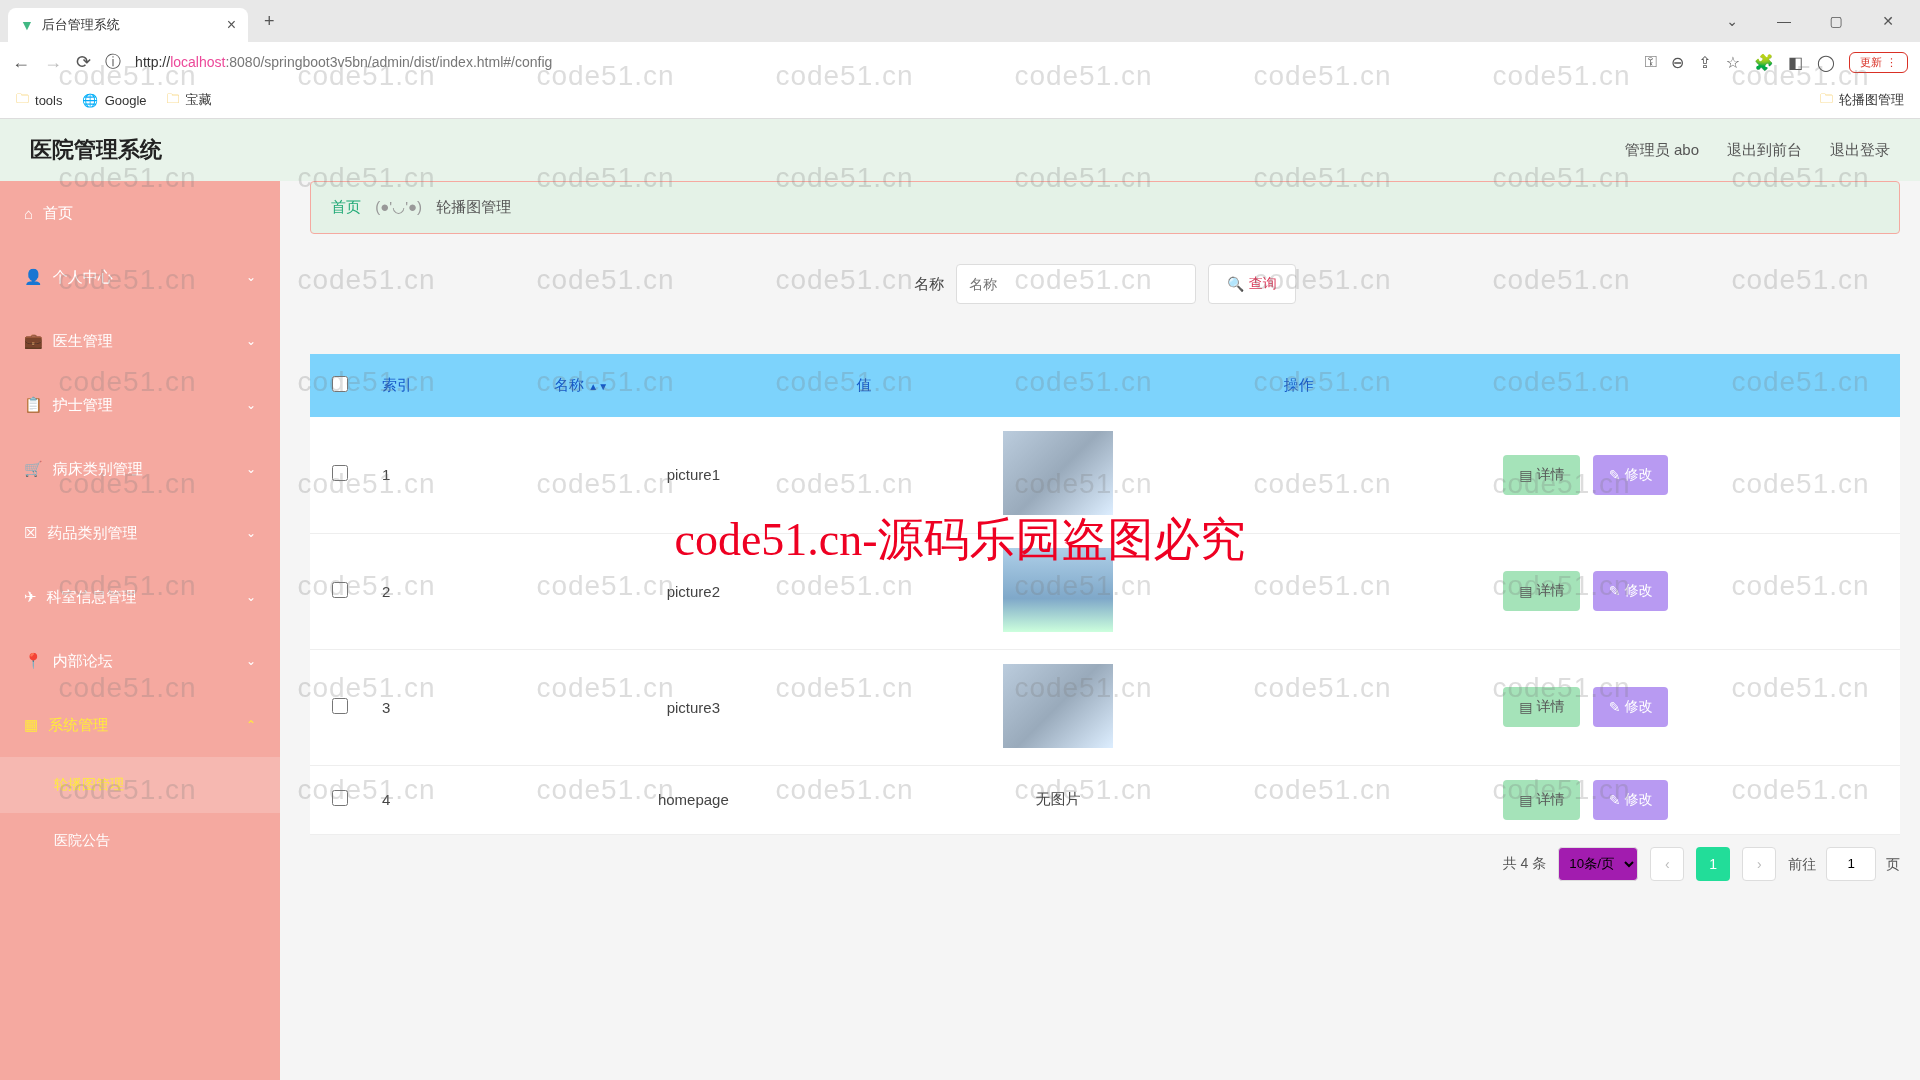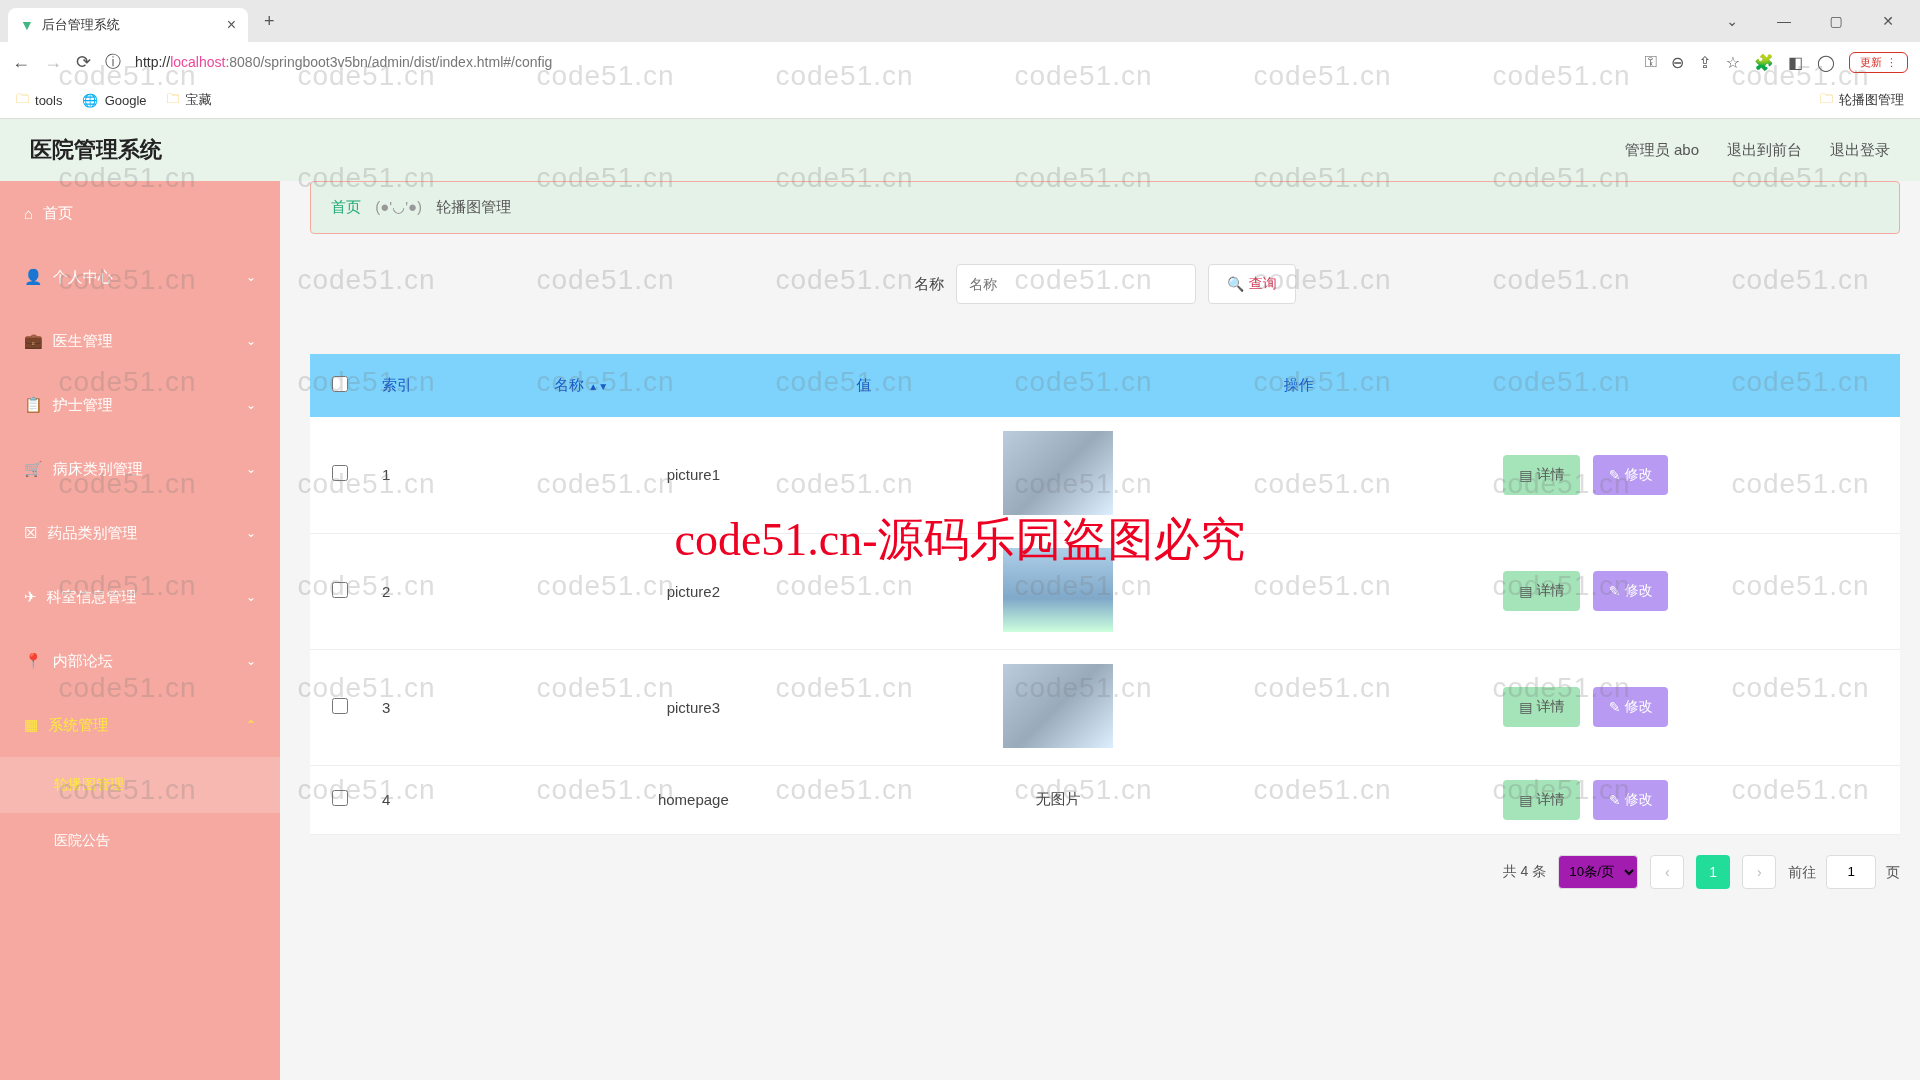--- a/index.html
+++ b/index.html
@@ -66,21 +66,21 @@
 .tbl tbody td { padding: 14px 12px; border-bottom: 1px solid #eee; font-size: 15px; color: #444; vertical-align: middle; }
 .tbl tbody tr { height: 116px; }
 .chk { width: 16px; height: 16px; }
 .thumb { width: 110px; height: 84px; background: linear-gradient(135deg,#bcd 0%,#9ab 50%,#def 100%); display: inline-block; }
 .thumb2 { background: linear-gradient(180deg,#aecfe8 0%,#7fa8c9 60%,#cfd 100%); }
 .op-btn { display: inline-flex; align-items: center; gap: 4px; height: 40px; padding: 0 16px; border: none; border-radius: 4px; font-size: 14px; cursor: pointer; margin: 0 4px; }
 .btn-detail { background: #a5e3b9; color: #555; }
 .btn-edit { background: #b89af2; color: #fff; }
 
 
-.pagination { display: flex; align-items: center; justify-content: flex-end; gap: 12px; margin-top: 20px; font-size: 14px; color: #555; }
+.pagination { display: flex; align-items: center; justify-content: flex-end; gap: 12px; margin-top: 12px; font-size: 14px; color: #555; }
 .page-select { height: 34px; border: 1px solid #ddd; border-radius: 4px; padding: 0 6px; background: #a21caf; }
 .page-nav { width: 34px; height: 34px; border: 1px solid #ddd; background: #fff; border-radius: 4px; color: #bbb; text-align: center; line-height: 32px; cursor: pointer; }
 .page-num { width: 34px; height: 34px; background: #2d9; color: #fff; border-radius: 4px; text-align: center; line-height: 34px; }
 .page-jump input { width: 50px; height: 34px; border: 1px solid #ddd; border-radius: 4px; text-align: center; margin: 0 6px; }
 
 
 .watermark { position: absolute; top: 0; left: 0; right: 0; bottom: 0; pointer-events: none; z-index: 999; }
 .wm-row { display: flex; justify-content: space-around; color: rgba(120,120,120,0.25); font-size: 28px; letter-spacing: 1px; padding-left: 8px; }
 .wm-big { position: absolute; left: 50%; top: 50%; transform: translate(-50%,-50%); color: #e02; font-size: 46px; font-weight: 500; white-space: nowrap; font-family: "SimSun", serif; }
 

